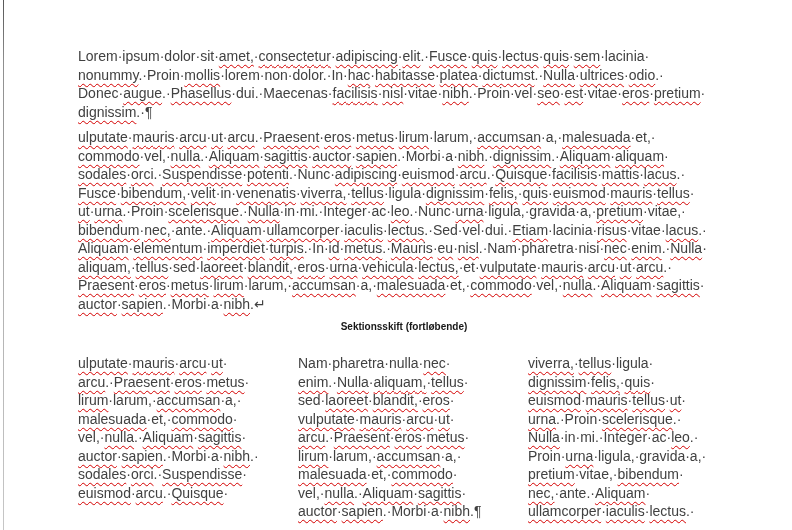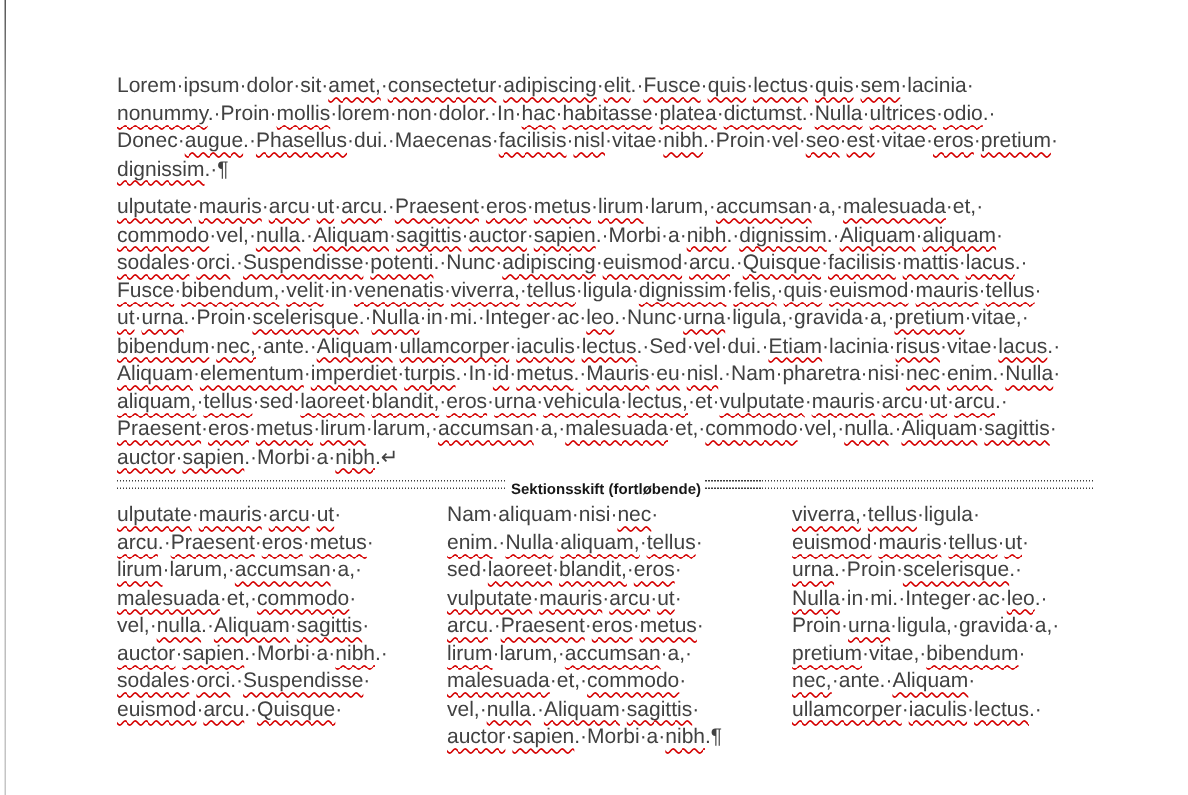--- a/index.html
+++ b/index.html
@@ -23,22 +23,22 @@
   .para { margin: 0 0 7px 0; }
   .tline { white-space: pre; height: 18.5px; }
   .miss {
     text-decoration-line: underline;
     text-decoration-style: wavy;
     text-decoration-color: var(--squiggle, #d40000);
     text-decoration-thickness: 1px;
     text-underline-offset: 2.5px;
   }
   .secbreak {
-    display: flex; align-items: flex-start;
-    margin: 4px 0 0 0; height: 13px;
+    display: flex; align-items: center;
+    margin: 4px 0 21px 0; height: 13px; flex-direction: column;
   }
   .dotfill {
     flex: 1; height: 6px;
     background-image:
       repeating-linear-gradient(to right, #3c3c3c 0 1px, transparent 1px 2px),
       repeating-linear-gradient(to right, #3c3c3c 0 1px, transparent 1px 2px);
     background-size: 100% 1px, 100% 1px;
     background-position: 0 0, 0 5px;
     background-repeat: no-repeat, no-repeat;
   }
@@ -92,32 +92,33 @@
           <div class="tline"><span class="miss">arcu</span><span>.·</span><span class="miss">Praesent</span><span>·</span><span class="miss">eros</span><span>·</span><span class="miss">metus</span><span>·</span></div>
           <div class="tline"><span class="miss">lirum</span><span>·larum,·</span><span class="miss">accumsan</span><span>·a,·</span></div>
           <div class="tline"><span class="miss">malesuada</span><span>·et,·</span><span class="miss">commodo</span><span>·</span></div>
           <div class="tline"><span>vel,·</span><span class="miss">nulla</span><span>.·</span><span class="miss">Aliquam</span><span>·</span><span class="miss">sagittis</span><span>·</span></div>
           <div class="tline"><span class="miss">auctor</span><span>·</span><span class="miss">sapien</span><span>.·Morbi·a·</span><span class="miss">nibh</span><span>.·</span></div>
           <div class="tline"><span class="miss">sodales</span><span>·</span><span class="miss">orci</span><span>.·</span><span class="miss">Suspendisse</span><span>·</span></div>
           <div class="tline"><span class="miss">euismod</span><span>·</span><span class="miss">arcu</span><span>.·</span><span class="miss">Quisque</span><span>·</span></div>
           <div class="tline"></div>
         </div>
       <div class="col col-2">
-          <div class="tline"><span>Nam·aliquam·nisi·</span><span class="miss">nec</span><span>·</span></div>
+          <div class="tline"><span>Nam·pharetra·nulla·</span><span class="miss">nec</span><span>·</span></div>
           <div class="tline"><span class="miss">enim</span><span>.·</span><span class="miss">Nulla</span><span>·</span><span class="miss">aliquam,</span><span>·</span><span class="miss">tellus</span><span>·</span></div>
           <div class="tline"><span>sed·</span><span class="miss">laoreet</span><span>·</span><span class="miss">blandit,</span><span>·</span><span class="miss">eros</span><span>·</span></div>
           <div class="tline"><span class="miss">vulputate</span><span>·</span><span class="miss">mauris</span><span>·</span><span class="miss">arcu</span><span>·</span><span class="miss">ut</span><span>·</span></div>
           <div class="tline"><span class="miss">arcu</span><span>.·</span><span class="miss">Praesent</span><span>·</span><span class="miss">eros</span><span>·</span><span class="miss">metus</span><span>·</span></div>
           <div class="tline"><span class="miss">lirum</span><span>·larum,·</span><span class="miss">accumsan</span><span>·a,·</span></div>
           <div class="tline"><span class="miss">malesuada</span><span>·et,·</span><span class="miss">commodo</span><span>·</span></div>
           <div class="tline"><span>vel,·</span><span class="miss">nulla</span><span>.·</span><span class="miss">Aliquam</span><span>·</span><span class="miss">sagittis</span><span>·</span></div>
           <div class="tline"><span class="miss">auctor</span><span>·</span><span class="miss">sapien</span><span>.·Morbi·a·</span><span class="miss">nibh</span><span>.¶</span></div>
         </div>
       <div class="col col-3">
           <div class="tline"><span class="miss">viverra,</span><span>·</span><span class="miss">tellus</span><span>·ligula·</span></div>
+          <div class="tline"><span class="miss">dignissim</span><span>·</span><span class="miss">felis,</span><span>·</span><span class="miss">quis</span><span>·</span></div>
           <div class="tline"><span class="miss">euismod</span><span>·</span><span class="miss">mauris</span><span>·</span><span class="miss">tellus</span><span>·</span><span class="miss">ut</span><span>·</span></div>
           <div class="tline"><span class="miss">urna</span><span>.·Proin·</span><span class="miss">scelerisque</span><span>.·</span></div>
           <div class="tline"><span class="miss">Nulla</span><span>·in·mi.·Integer·ac·</span><span class="miss">leo</span><span>.·</span></div>
           <div class="tline"><span>Proin·</span><span class="miss">urna</span><span>·ligula,·gravida·a,·</span></div>
           <div class="tline"><span class="miss">pretium</span><span>·vitae,·</span><span class="miss">bibendum</span><span>·</span></div>
           <div class="tline"><span class="miss">nec,</span><span>·ante.·</span><span class="miss">Aliquam</span><span>·</span></div>
           <div class="tline"><span class="miss">ullamcorper</span><span>·</span><span class="miss">iaculis</span><span>·</span><span class="miss">lectus</span><span>.·</span></div>
           <div class="tline"></div>
         </div>
     </div>

